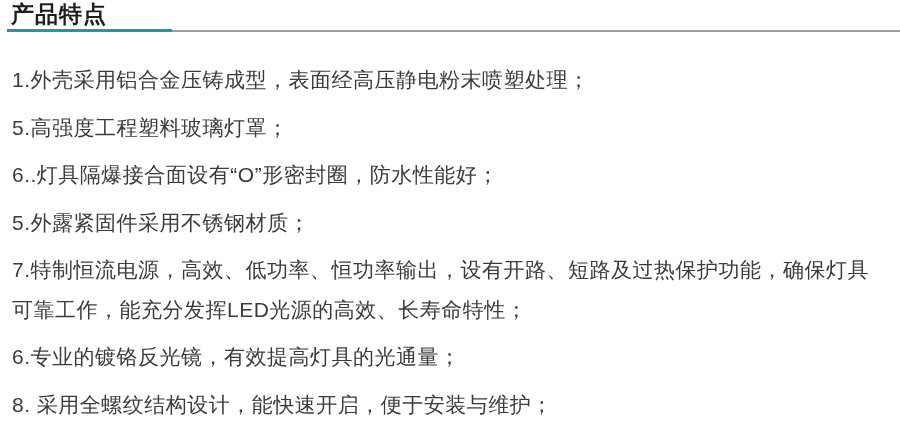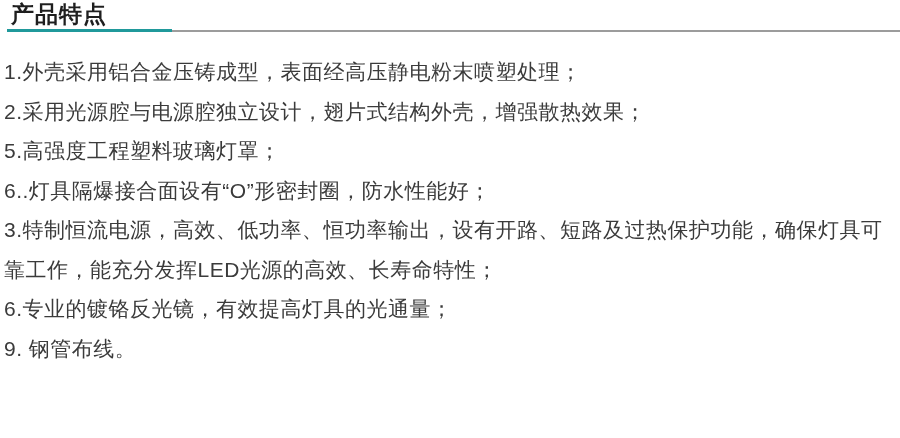--- a/index.html
+++ b/index.html
@@ -51,40 +51,41 @@
     width: 165px;
     height: 3px;
   }
   .feature-list {
     position: absolute;
     top: 52px;
     left: 4px;
     right: 4px;
   }
   .feature-item {
-    margin: 0;
+    margin: 8px;
     font-size: 21px;
     line-height: 39.5px;
     color: #3b3b3b;
     letter-spacing: 0.5px;
     word-break: break-all;
   }
 </style>
 </head>
 <body>
 
 <div class="section-header">
   <h1 class="section-title">产品特点</h1>
   <div class="title-underline">
     <div class="underline-gray" style="background: rgb(156, 156, 156);"></div>
     <div class="underline-accent" style="background: rgb(32, 153, 155);"></div>
   </div>
 </div>
 
 <div class="feature-list">
   <p class="feature-item">1.外壳采用铝合金压铸成型，表面经高压静电粉末喷塑处理；</p>
-  <p class="feature-item">2.采用光源腔与电源腔独立设计，翅片式结构外壳，增强散热效果；</p>
   <p class="feature-item">5.高强度工程塑料玻璃灯罩；</p>
   <p class="feature-item">6..灯具隔爆接合面设有“O”形密封圈，防水性能好；</p>
-  <p class="feature-item">3.特制恒流电源，高效、低功率、恒功率输出，设有开路、短路及过热保护功能，确保灯具可靠工作，能充分发挥LED光源的高效、长寿命特性；</p>
+  <p class="feature-item">5.外露紧固件采用不锈钢材质；</p>
+  <p class="feature-item">7.特制恒流电源，高效、低功率、恒功率输出，设有开路、短路及过热保护功能，确保灯具可靠工作，能充分发挥LED光源的高效、长寿命特性；</p>
   <p class="feature-item">6.专业的镀铬反光镜，有效提高灯具的光通量；</p>
+  <p class="feature-item">8. 采用全螺纹结构设计，能快速开启，便于安装与维护；</p>
   <p class="feature-item">9. 钢管布线。</p>
 </div>
 
 </body></html>

